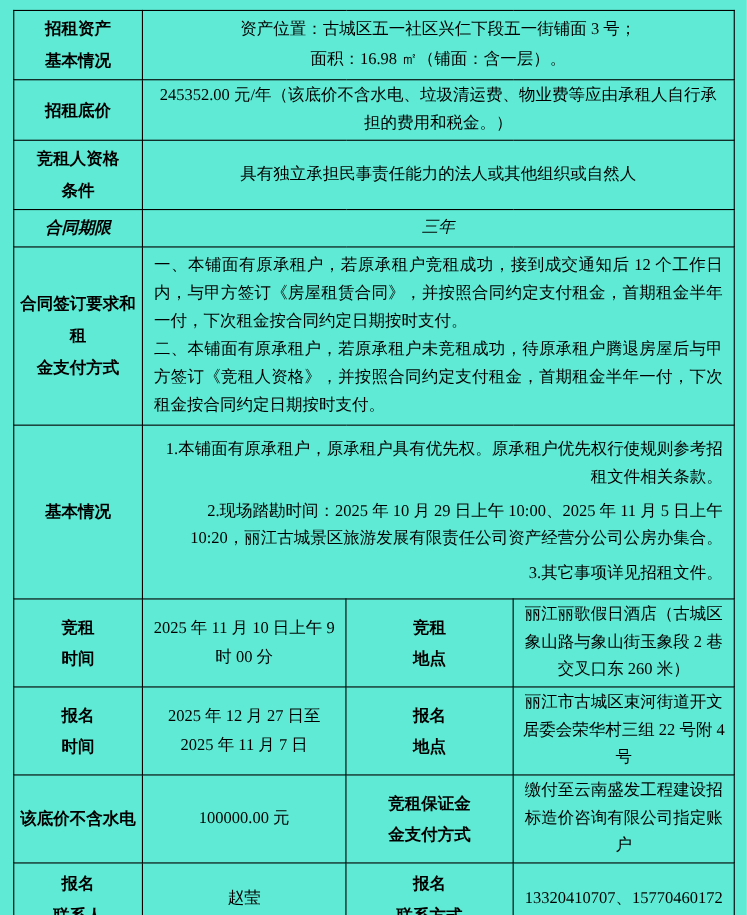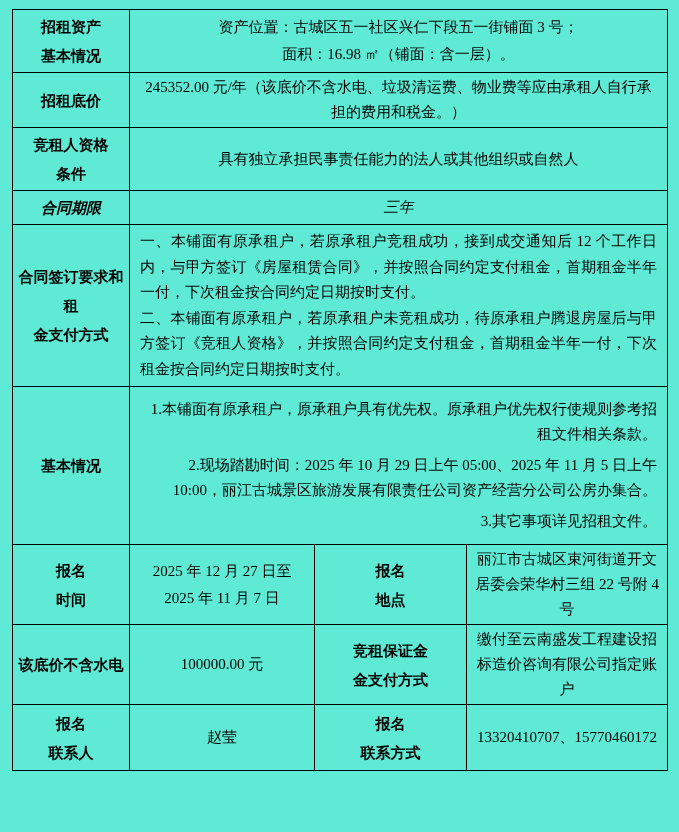--- a/index.html
+++ b/index.html
@@ -110,25 +110,34 @@
       <td class="value-just" colspan="3">
         <div class="para0">一、本铺面有原承租户，若原承租户竞租成功，接到成交通知后 12 个工作日内，与甲方签订《房屋租赁合同》，并按照合同约定支付租金，首期租金半年一付，下次租金按合同约定日期按时支付。</div>
         <div class="para0">二、本铺面有原承租户，若原承租户未竞租成功，待原承租户腾退房屋后与甲方签订《竞租人资格》，并按照合同约定支付租金，首期租金半年一付，下次租金按合同约定日期按时支付。</div>
       </td>
     </tr>
 
     <tr class="r6">
       <td class="label">基本情况</td>
       <td class="value-list" colspan="3">
         <div class="para">1.本铺面有原承租户，原承租户具有优先权。原承租户优先权行使规则参考招租文件相关条款。</div>
-        <div class="para">2.现场踏勘时间：2025 年 10 月 29 日上午 05:00、2025 年 11 月 5 日上午 10:00，丽江古城景区旅游发展有限责任公司资产经营分公司公房办集合。</div>
+        <div class="para">2.现场踏勘时间：2025 年 10 月 29 日上午 10:00、2025 年 11 月 5 日上午 10:20，丽江古城景区旅游发展有限责任公司资产经营分公司公房办集合。</div>
         <div class="para">3.其它事项详见招租文件。</div>
       </td>
     </tr>
 
+    <tr class="r7">
+      <td class="label">竞租
+时间</td>
+      <td class="value">2025 年 11 月 10 日上午 9
+时 00 分</td>
+      <td class="label">竞租
+地点</td>
+      <td class="value value-tight">丽江丽歌假日酒店（古城区象山路与象山街玉象段 2 巷交叉口东 260 米）</td>
+    </tr>
 
     <tr class="r8">
       <td class="label">报名
 时间</td>
       <td class="value">2025 年 12 月 27 日至
 2025 年 11 月 7 日</td>
       <td class="label">报名
 地点</td>
       <td class="value value-tight">丽江市古城区束河街道开文居委会荣华村三组 22 号附 4 号</td>
     </tr>

